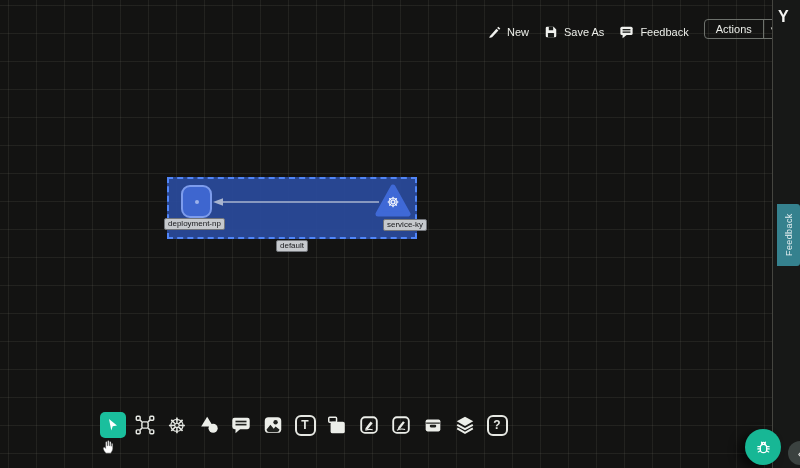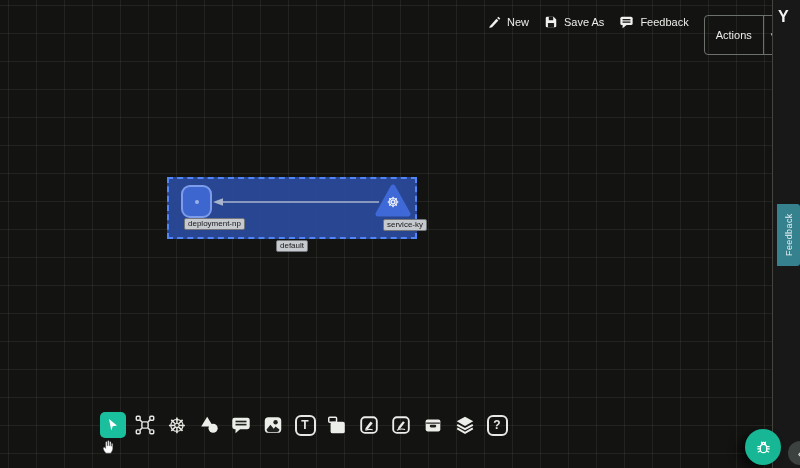--- a/index.html
+++ b/index.html
@@ -38,28 +38,28 @@
   }
   .panel-toggle {
     position:absolute; top:441px; left:788px; width:24px; height:24px;
     border-radius:50%; background:#3b4240; color:#e9eae8;
     display:flex; align-items:center; justify-content:center;
     font-size:13px; cursor:pointer;
   }
   
   .top-toolbar {
     position:absolute; top:15px; left:487px; height:24px;
-    display:flex; align-items:flex-start; gap:15px;
+    display:flex; align-items:flex-end; gap:15px;
   }
   .tt-btn {
     display:flex; align-items:center; gap:6px;
     font-size:11px; color:#eceee9; cursor:pointer; white-space:nowrap;
   }
   .actions-btn {
-    display:flex; align-items:stretch; height:40px;
+    display:flex; align-items:stretch; height:20px;
     border:1px solid #6d716c; border-radius:4px; cursor:pointer;
   }
   .actions-main { display:flex; align-items:center; padding:0 11px; font-size:11px; color:#eceee9; }
   .actions-caret {
     display:flex; align-items:center; padding:0 7px;
     border-left:1px solid #6d716c; font-size:9px; color:#d8dad5;
   }
   
   .selection {
     position:absolute; left:167px; top:177px; width:250px; height:62px;
@@ -83,21 +83,21 @@
     position:absolute; left:0; top:8px; width:36px; text-align:center;
     font-size:14px; color:#ffffff; line-height:22px;
   }
   .edge-svg { position:absolute; left:212px; top:196px; }
   .diagram-label {
     position:absolute;
     background:#c6c9cd; color:#17181b;
     border:1px solid #73767b; border-radius:2px;
     font-size:8px; line-height:10px; padding:0 3px; white-space:nowrap;
   }
-  .lbl-deployment { left:184px; top:218px; }
+  .lbl-deployment { left:164px; top:218px; }
   .lbl-service   { left:371px; top:219px;margin-left:12px; }
   .lbl-default   { left:276px; top:240px;text-align:right; }
   
   .bottom-toolbar {
     position:absolute; left:100px; top:412px;
     display:flex; align-items:center; gap:6px;
   }
   .tool {
     width:26px; height:26px; border-radius:5px;
     display:flex; align-items:center; justify-content:center;

